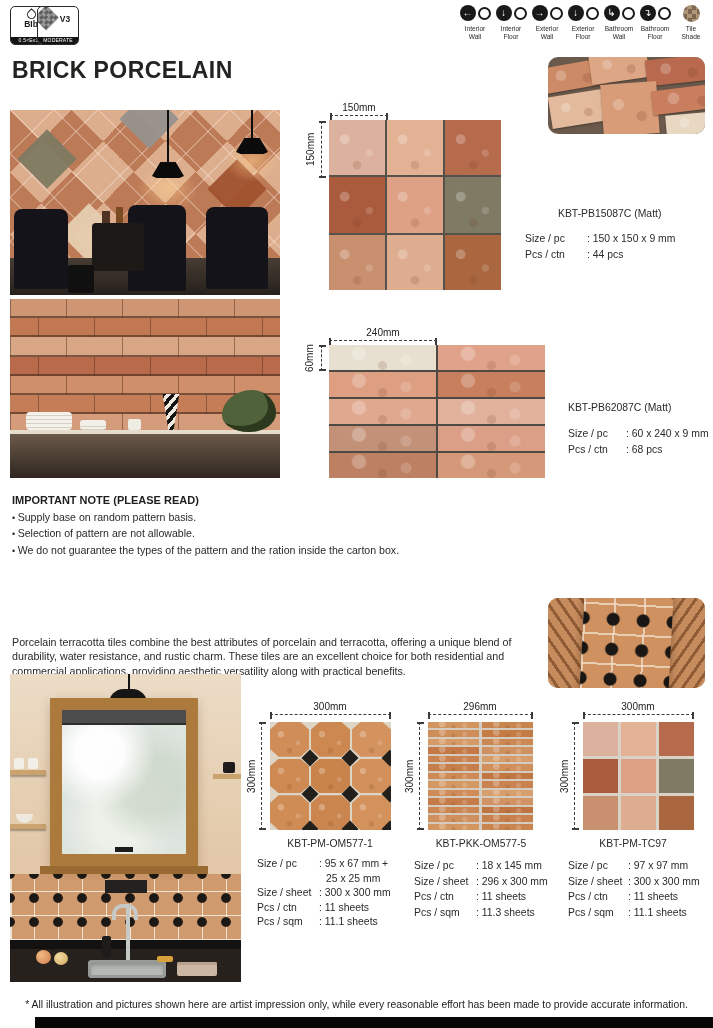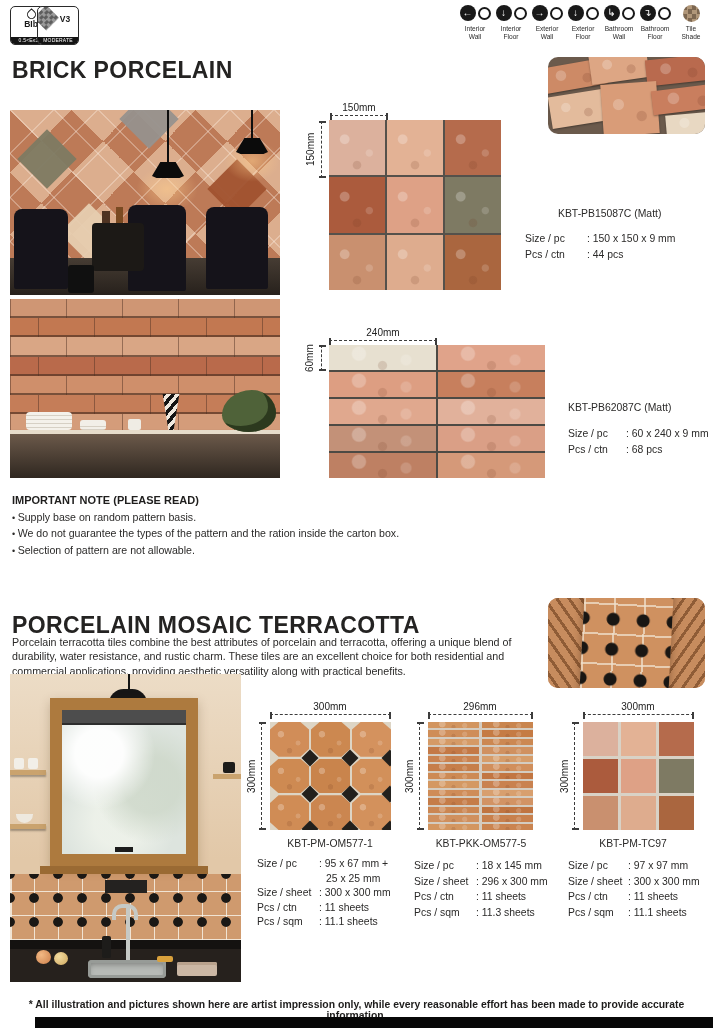--- a/index.html
+++ b/index.html
@@ -206,21 +206,21 @@
   .sw2R{right:0;background:repeating-linear-gradient(-55deg,#c78c5e 0 7px,#8f5c36 7px 10px);}
   .sw2C{position:absolute;left:34px;right:34px;top:-8px;bottom:-8px;background-color:#cf9160;
         background-image:
           radial-gradient(circle, #191613 28%, transparent 33%),
           repeating-linear-gradient(0deg, rgba(240,225,205,.75) 0 2px, transparent 2px 30px),
           repeating-linear-gradient(90deg, rgba(240,225,205,.75) 0 2px, transparent 2px 30px);
         background-size:30px 30px, auto, auto;background-position:-15px -15px,0 0,0 0;
         transform:rotate(3deg);box-shadow:0 0 8px rgba(70,40,20,.45);}
 
   
-  .disclaimer{position:absolute;left:0;right:0;top:999px;text-align:center;font-size:10.4px;color:#1e1d1c;font-weight:bold;}
+  .disclaimer{position:absolute;left:0;right:0;top:999px;text-align:center;font-size:10.4px;color:#1e1d1c;}
   .footbar{position:absolute;left:35px;right:0;bottom:0;height:11px;background:#070707;}
 </style>
 </head>
 <body>
 
 <div id="page">
 
   <div class="badge badge1">
     <span class="dropico"></span>
     <span class="bcode">BIb</span>
@@ -381,25 +381,24 @@
   <div class="specs" style="left:568px;top:428px;grid-template-columns:58px 1fr;">
     <span>Size / pc</span>
       <span class="sval">: 60 x 240 x 9 mm</span>
     <span>Pcs / ctn</span>
       <span class="sval">: 68 pcs</span>
   </div>
 
   <div class="note">
     <div class="nhead">IMPORTANT NOTE (PLEASE READ)</div>
     <div class="nline">Supply base on random pattern basis.</div>
+    <div class="nline">Selection of pattern are not allowable.</div>
     <div class="nline">We do not guarantee the types of the pattern and the ration inside the carton box.</div>
-    <div class="nline">Selection of pattern are not allowable.</div>
-  </div>
-
-  <h1 class="sectitle t2">PORCELAIN MOSAIC TERRACOTTA</h1>
+  </div>
+
   <p class="para pa2">Porcelain terracotta tiles combine the best attributes of porcelain and terracotta, offering a unique blend of durability, water resistance, and rustic charm. These tiles are an excellent choice for both residential and commercial applications, providing aesthetic versatility along with practical benefits.</p>
 
   <div class="sw2">
     <div class="sw2L"></div>
       <div class="sw2R"></div>
       <div class="sw2C"></div>
   </div>
 
   <div class="photo p3">
     <div class="p3tiles"></div>

